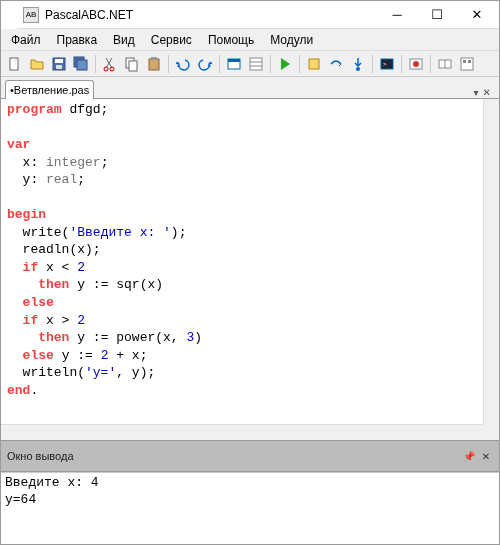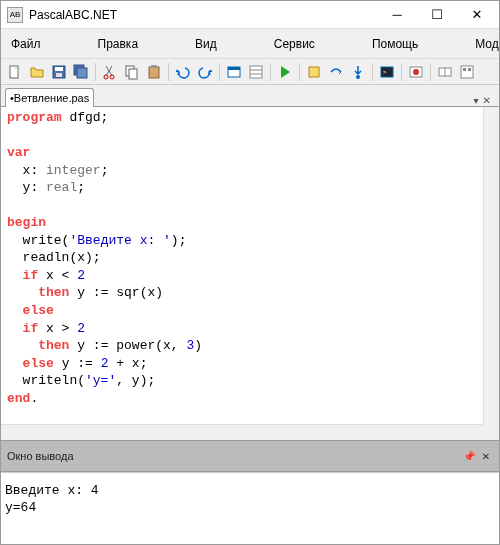--- a/index.html
+++ b/index.html
@@ -1,39 +1,39 @@
 <!DOCTYPE html>
 <html><head>
 <meta charset="utf-8">
 <style>
 * { margin: 0; padding: 0; box-sizing: border-box; }
 body { font-family: Tahoma, Arial, sans-serif; font-size: 11px; background: #fff; width: 500px; height: 545px; overflow: hidden; display: flex; flex-direction: column; border: 1px solid #999; }
-.titlebar { height: 28px; background: #fff; display: flex; align-items: center; padding: 0 2px; border-bottom: 1px solid #ddd; }
+.titlebar { height: 28px; background: #fff; display: flex; align-items: center; padding: 0 2px; border-bottom: 1px solid #ddd; margin-left: 16px; }
 .titlebar-icon { width: 16px; height: 16px; margin: 0 4px; display: inline-flex; align-items: center; justify-content: center; font-size: 8px; background: #e8e8e8; border: 1px solid #999; }
 .titlebar-text { flex: 1; font-size: 12px; padding-left: 2px; }
 .winbtn { width: 40px; height: 26px; display: flex; align-items: center; justify-content: center; font-size: 13px; font-family: Arial; cursor: default; }
-.menubar { height: 30px; background: #f0f0f0; display: flex; align-items: center; padding: 0 2px; border-bottom: 1px solid #ddd; gap: 41px; }
+.menubar { height: 22px; background: #f0f0f0; display: flex; align-items: center; padding: 0 2px; border-bottom: 1px solid #ddd; }
 .menuitem { padding: 3px 8px; cursor: default; font-size: 12px; }
 .toolbar { height: 26px; background: #f0f0f0; display: flex; align-items: center; padding: 0 4px; gap: 2px; border-bottom: 1px solid #ccc; }
 .tbtn { width: 20px; height: 20px; display: flex; align-items: center; justify-content: center; cursor: default; border: 1px solid transparent; }
 .tbtn svg { width: 16px; height: 16px; }
 .tsep { width: 1px; height: 18px; background: #ccc; margin: 0 2px; }
 .tabbar { height: 22px; background: #f0f0f0; display: flex; align-items: flex-end; padding: 0 4px; border-bottom: 1px solid #999; position: relative; }
 .tab { padding: 3px 4px; background: #fff; border: 1px solid #999; border-bottom: none; border-radius: 3px 3px 0 0; font-size: 11px; cursor: default; margin-bottom: -1px; }
 .tabright { margin-left: auto; display: flex; align-items: center; gap: 4px; padding: 0 4px; color: #555; font-size: 10px; }
 .editor { flex: 1; background: #fff; overflow: auto; position: relative; }
 .code { font-family: Consolas, 'Courier New', monospace; font-size: 13px; line-height: 1.35; padding: 2px 6px; white-space: pre; }
 .kw { color: #ef4444; font-weight: bold; }
 .ty { color: #737373; }
 .str { color: #0000c0; }
 .num { color: #0000c0; }
 .panel-header { height: 22px; background: #bcbcbc; border-top: 1px solid #999; border-bottom: 1px solid #999; display: flex; align-items: center; padding: 15px 6px; font-size: 11px; color: #222; }
 .panel-header .spacer { flex: 1; }
 .panel-header .pbtn { width: 14px; height: 14px; display: flex; align-items: center; justify-content: center; font-size: 10px; margin-left: 2px; cursor: default; color: #333; }
-.output { height: 72px; background: #fff; font-family: Consolas, 'Courier New', monospace; font-size: 13px; padding: 10px 4px; white-space: pre; overflow: auto; border-top: 1px solid #ccc; line-height: 1.3; }
+.output { height: 72px; background: #fff; font-family: Consolas, 'Courier New', monospace; font-size: 13px; padding: 2px 4px; white-space: pre; overflow: auto; border-top: 1px solid #ccc; line-height: 1.3; }
 .scroll-stub { position: absolute; right: 0; top: 0; bottom: 0; width: 16px; background: #f0f0f0; border-left: 1px solid #ddd; }
 .scroll-corner { position: absolute; right: 0; bottom: 0; width: 16px; height: 16px; background: #f0f0f0; }
 .scroll-hstub { position: absolute; left: 0; right: 16px; bottom: 0; height: 16px; background: #f0f0f0; border-top: 1px solid #ddd; display: flex; align-items: center; }
 .editor-wrap { flex: 1; position: relative; display: flex; flex-direction: column; min-height: 0; }
 </style>
 </head>
 <body>
 
 <div class="titlebar">
   <span class="titlebar-icon">AB</span>

